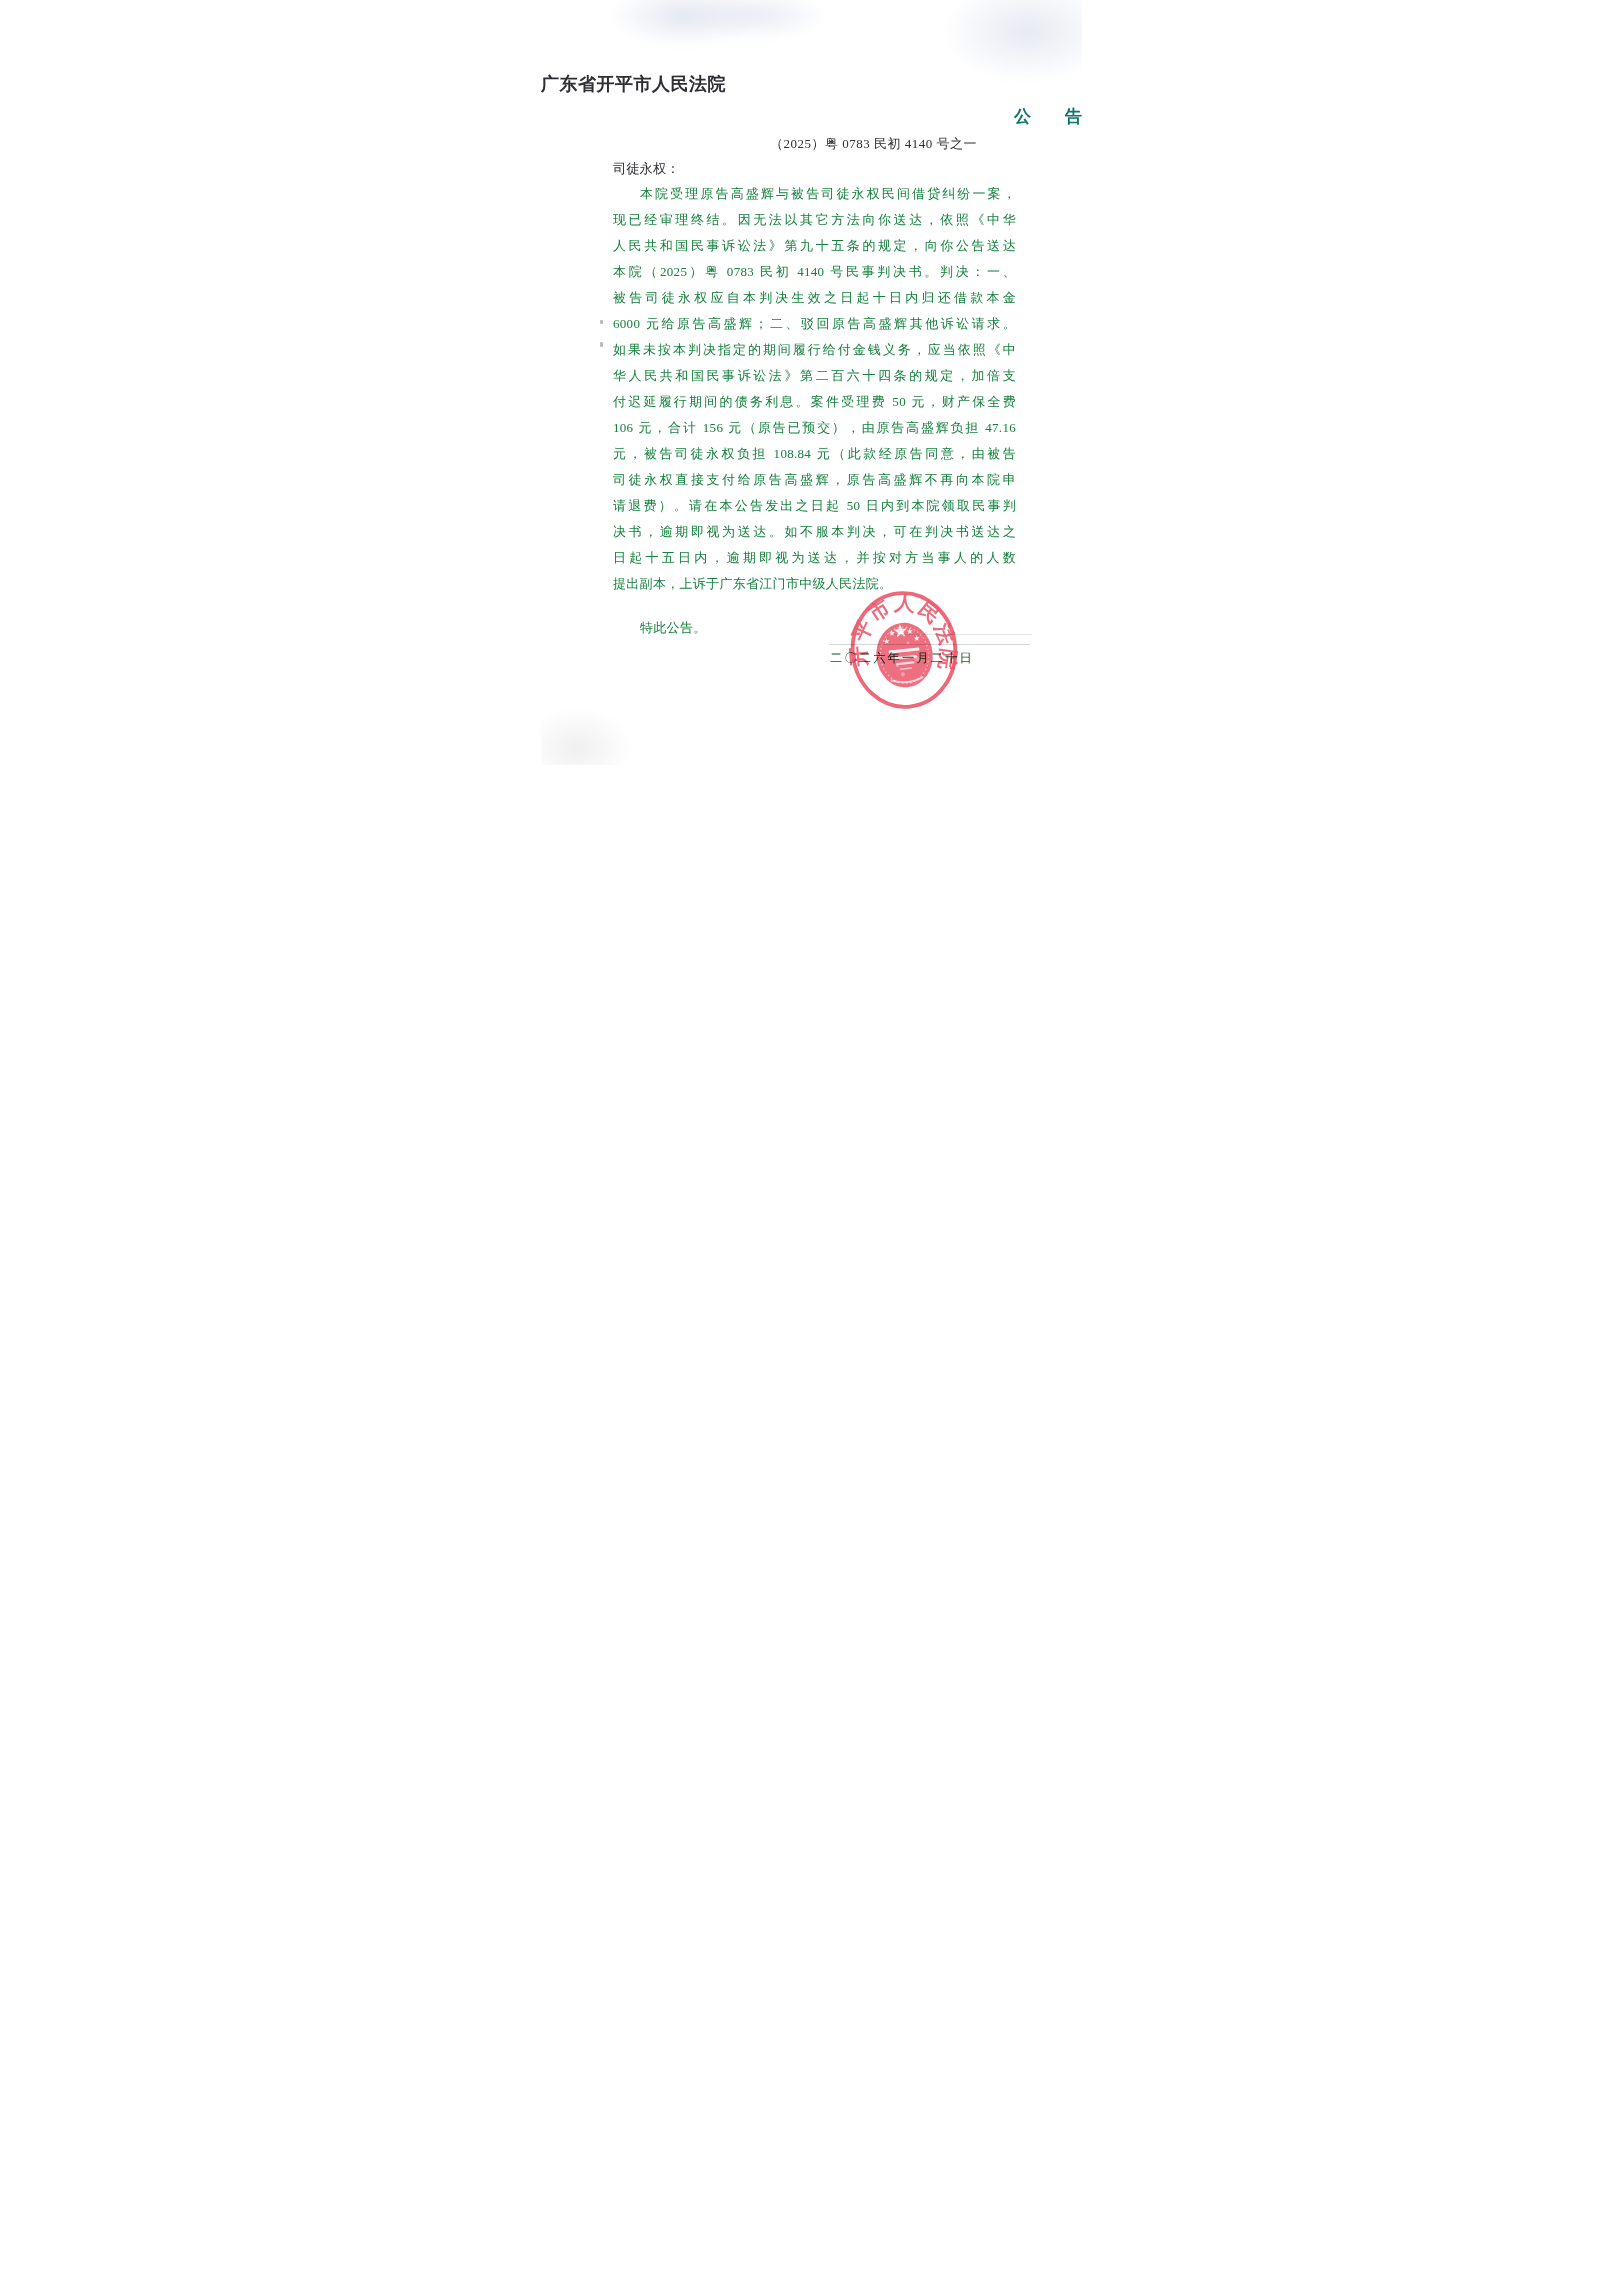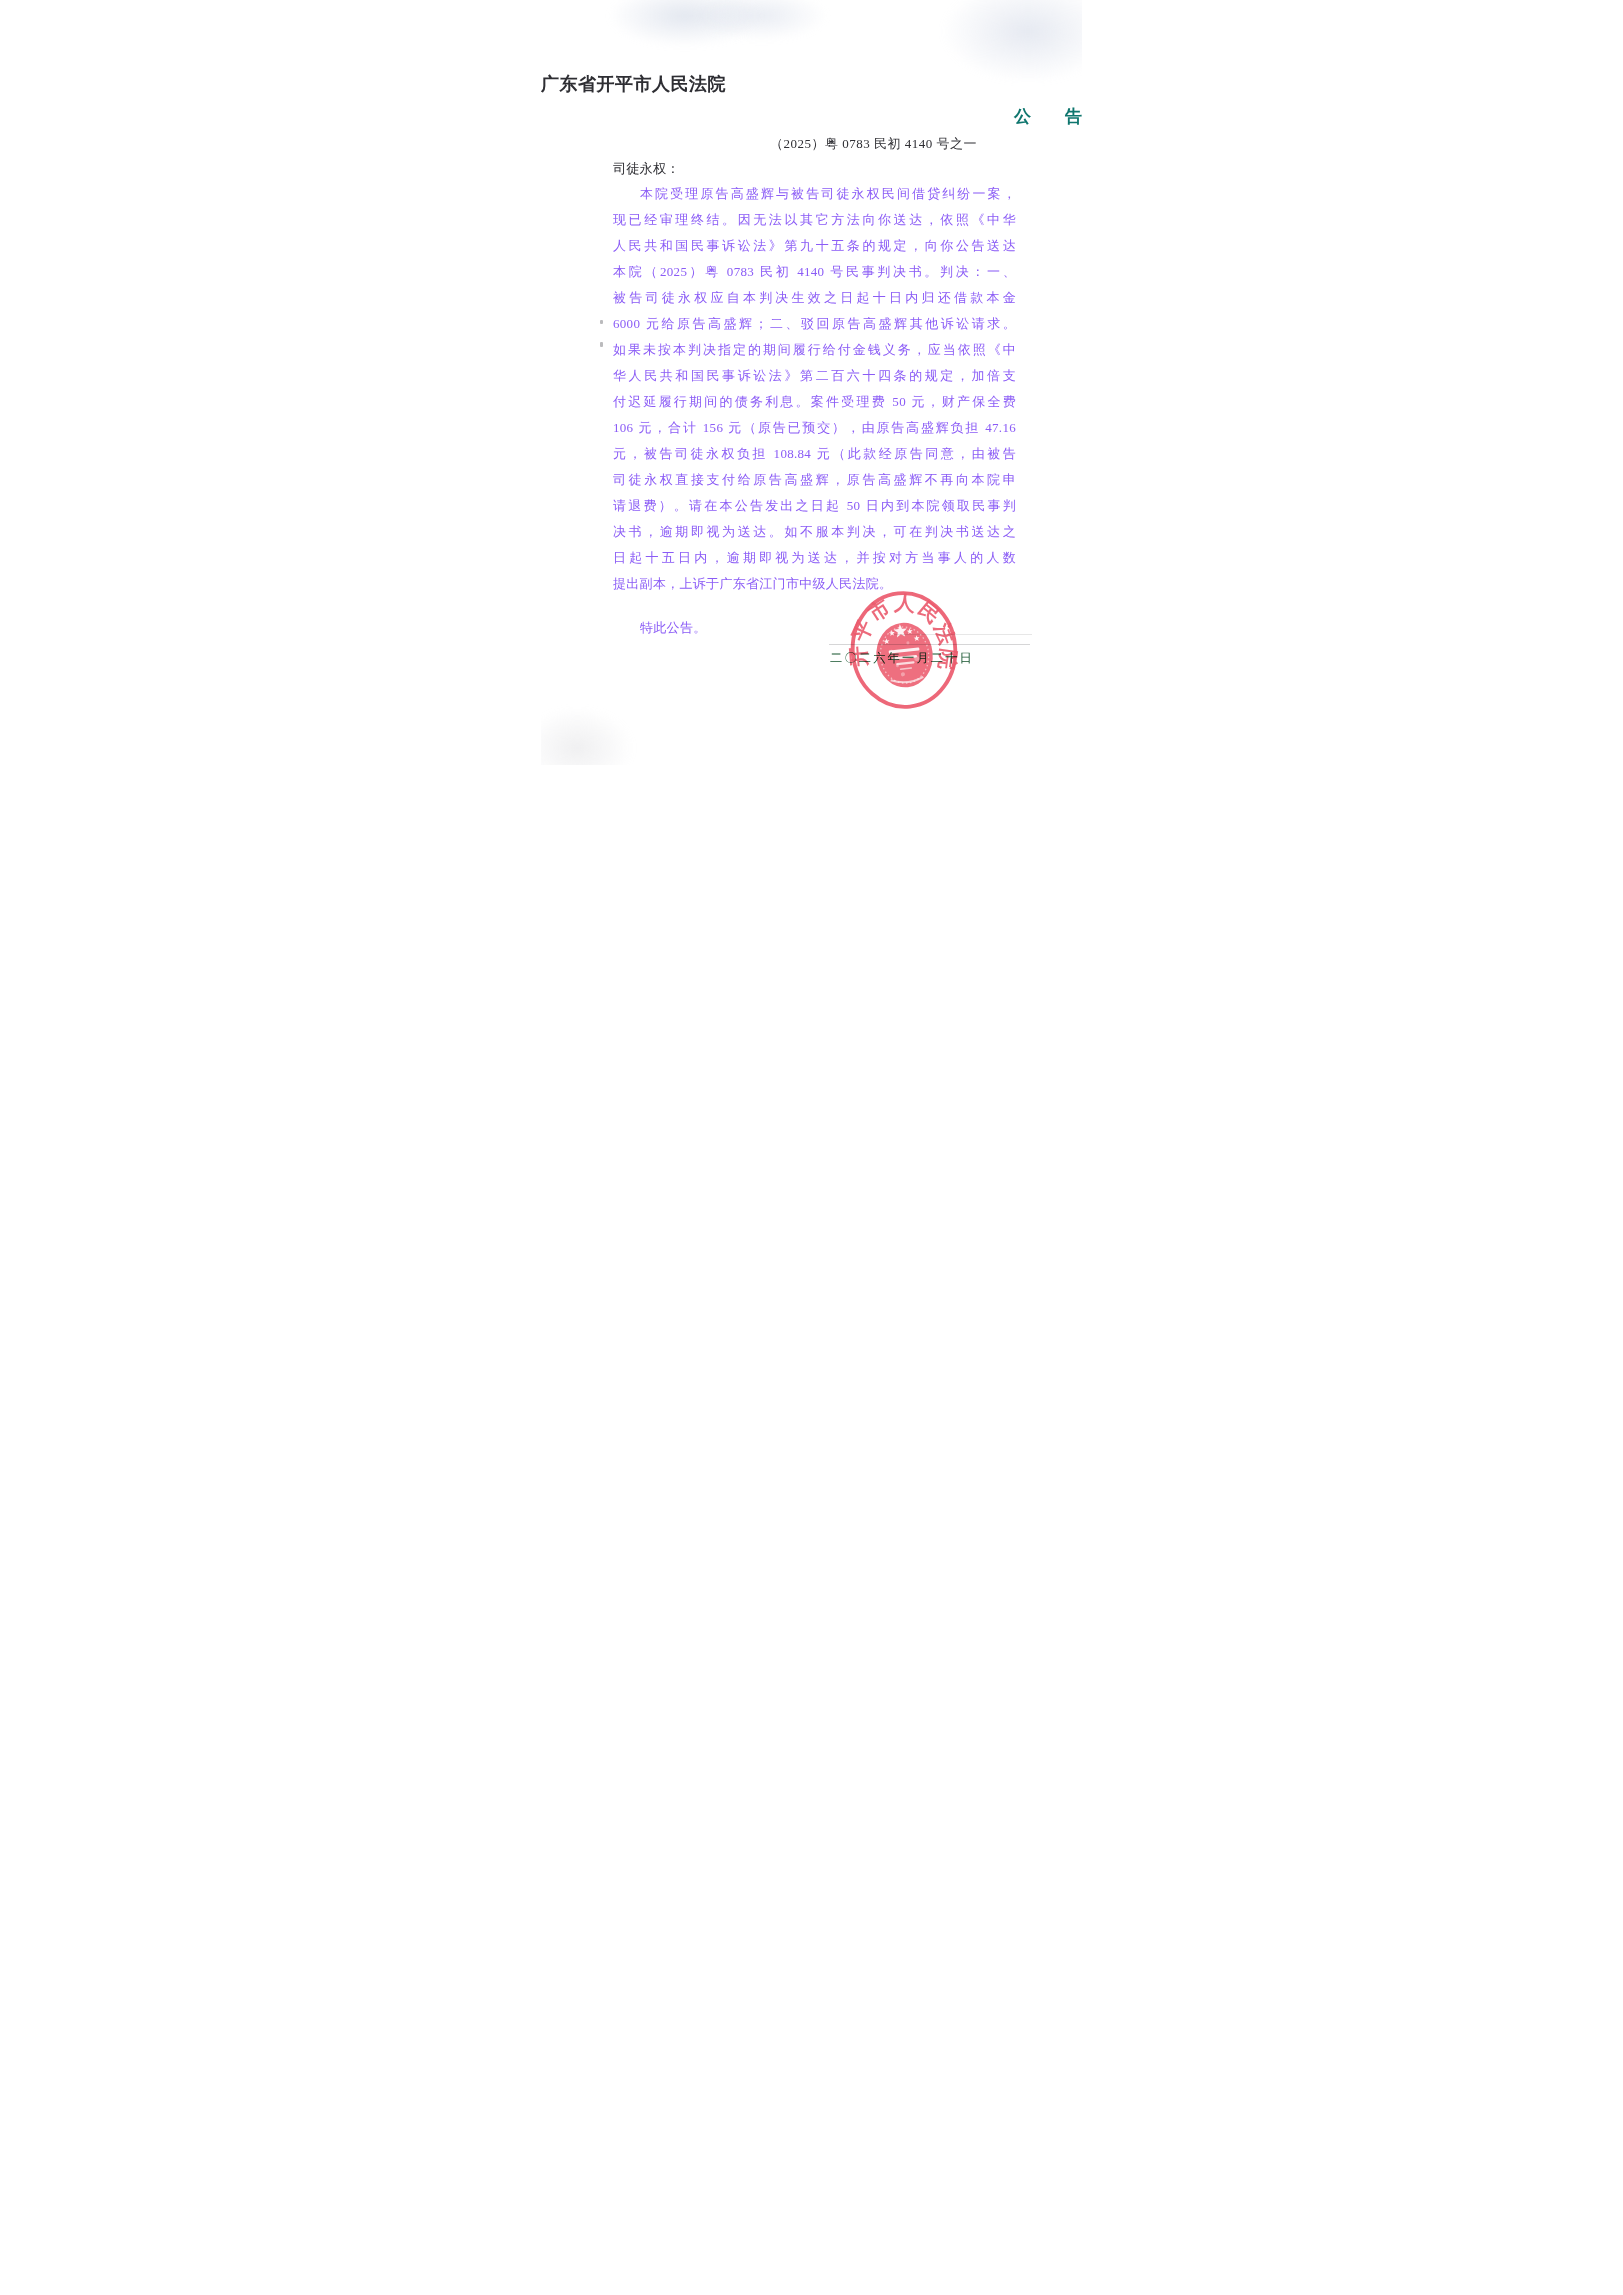--- a/index.html
+++ b/index.html
@@ -46,21 +46,21 @@
     position:absolute;right:105px;top:135px;
     font-size:13px;letter-spacing:0.5px;color:#2f2f34;
   }
   .recipient{
     position:absolute;left:72px;top:160px;
     font-size:13.3px;color:#2f2f34;
   }
   
   .text-body{
     position:absolute;left:72px;top:181px;width:403px;
-    font-size:13px;line-height:26px;color:#8b5cf6;
+    font-size:13px;line-height:26px;color:#15803d;
   }
   .bline{
     text-align:justify;
     text-align-last:justify;
     letter-spacing:0.3px;
   }
   .bline.indent{text-indent:27px;}
   .bline.lastline{text-align-last:left;}
   .closing{margin-top:18px;text-indent:27px;letter-spacing:0.3px;}
   

